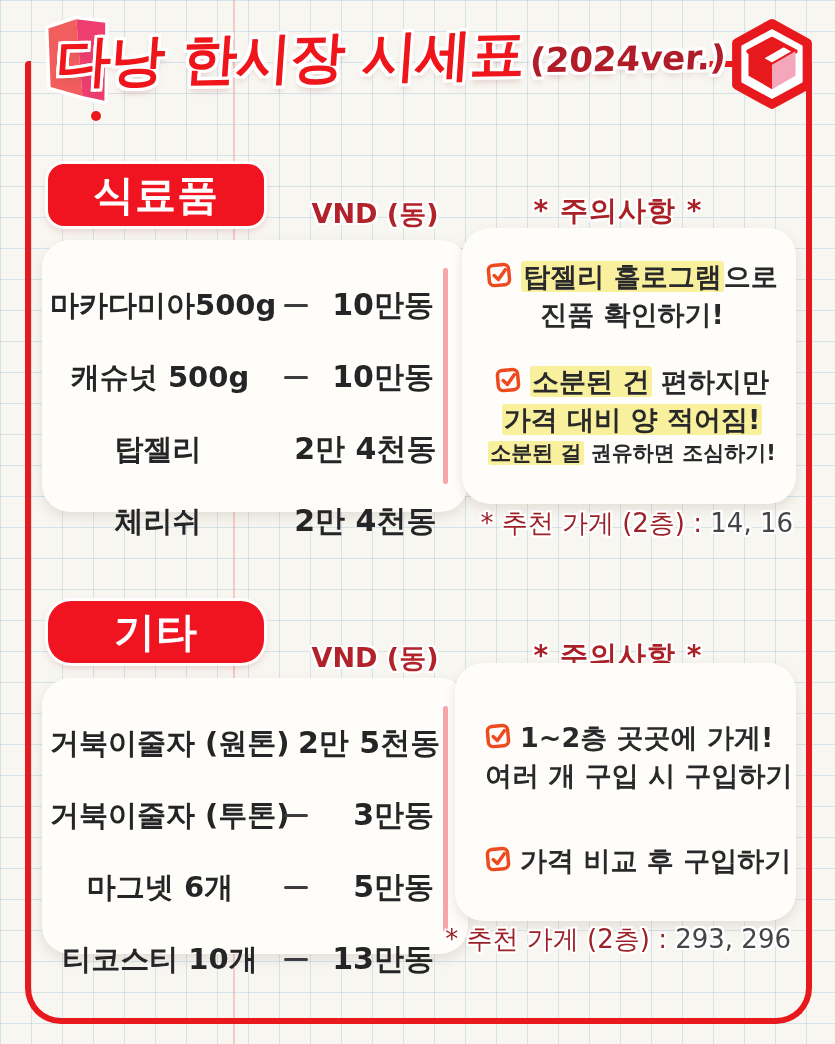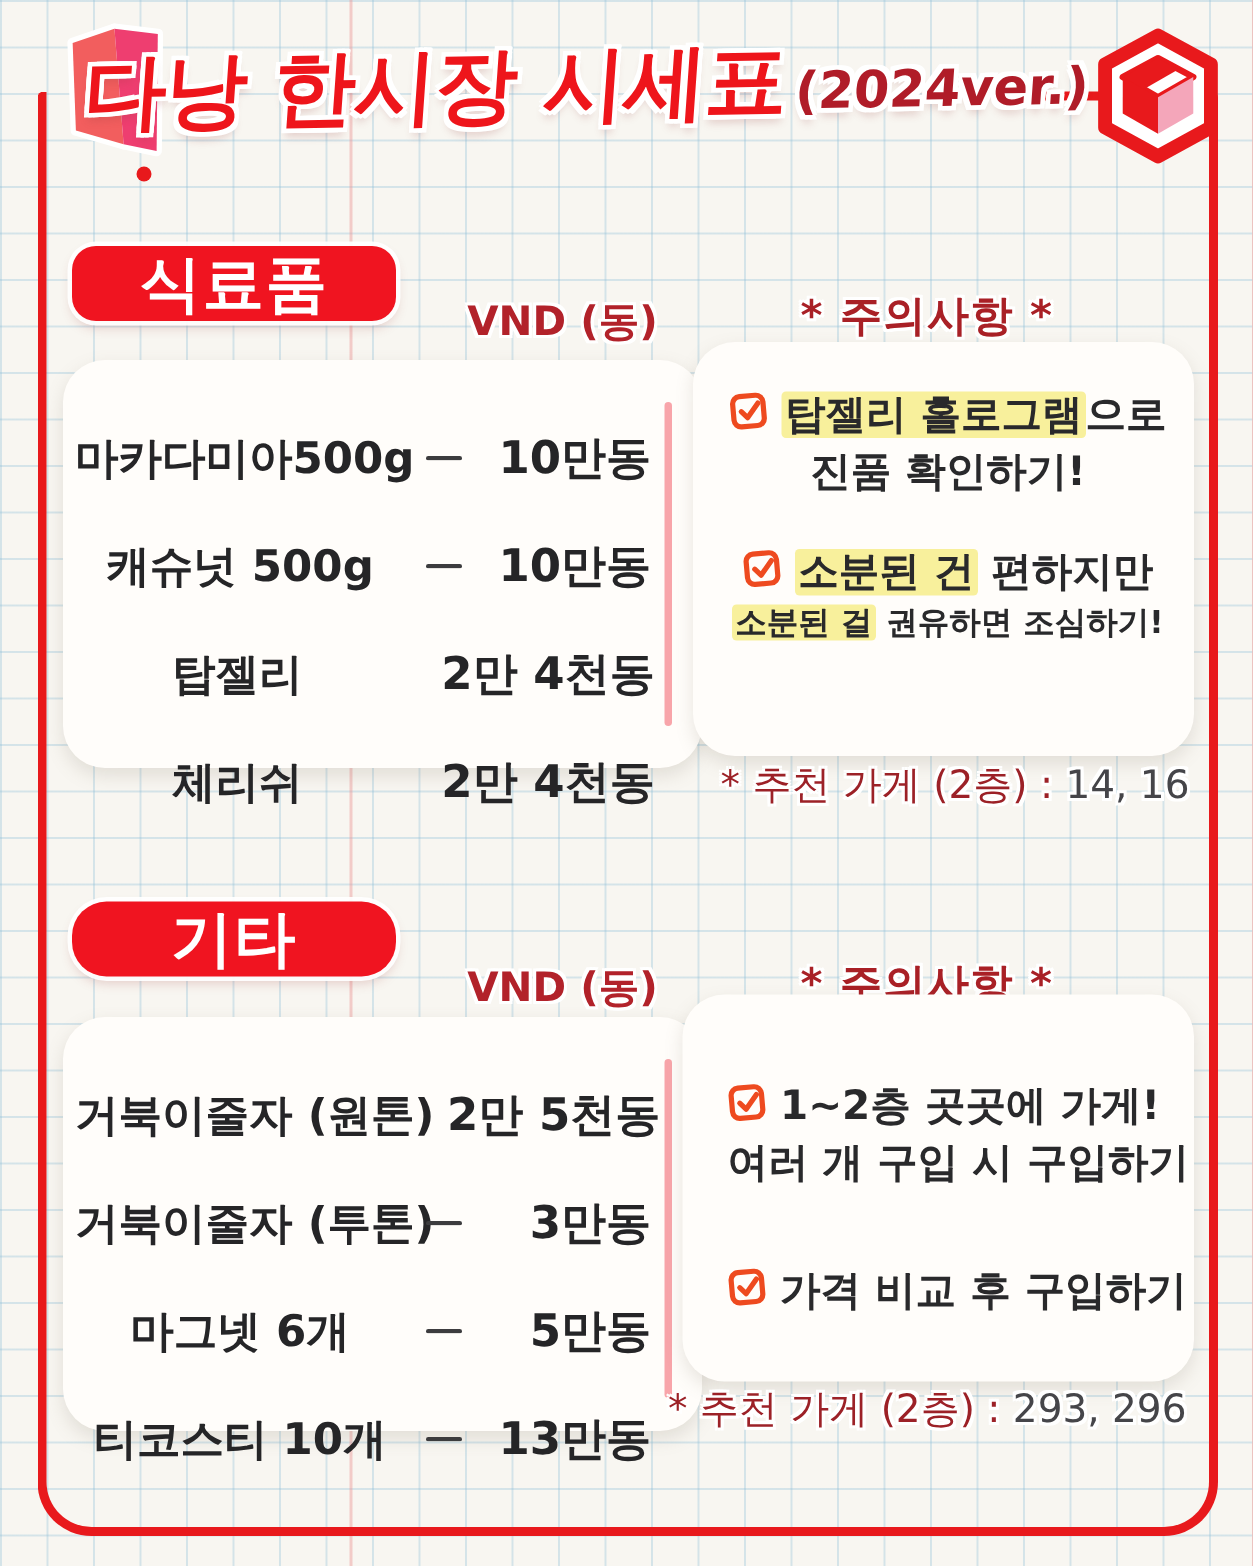--- a/index.html
+++ b/index.html
@@ -27,21 +27,21 @@
   .ow { text-shadow:-2px -2px 0 #fff,2px -2px 0 #fff,-2px 2px 0 #fff,2px 2px 0 #fff,0 -2px 0 #fff,0 2px 0 #fff,-2px 0 0 #fff,2px 0 0 #fff; }
   .ow3 { text-shadow:-3px -3px 0 #fff,3px -3px 0 #fff,-3px 3px 0 #fff,3px 3px 0 #fff,0 -3px 0 #fff,0 3px 0 #fff,-3px 0 0 #fff,3px 0 0 #fff,0 5px 6px rgba(150,60,60,.25); }
   
   .title-row { position:absolute; left:56px; top:20px; width:640px; display:flex; align-items:baseline; white-space:nowrap; transform:rotate(-1deg); }
   .title-main { font-size:55px; font-weight:800; color:#ee151b; letter-spacing:-1px; transform:skewX(-5deg); }
   .title-version { font-size:34px; font-weight:800; color:#b01c28; margin-left:6px; transform:skewX(-5deg); }
   .bookmark-wrap { position:absolute; left:22px; top:12px; width:118px; height:112px; }
   .cube-wrap { position:absolute; left:730px; top:18px; width:84px; height:102px; }
   
   .badge {
-    position:absolute; width:216px; height:50px; background:#f01420; color:#fff;
+    position:absolute; width:216px; height:62px; background:#f01420; color:#fff;
     font-size:41px; font-weight:800; display:flex; align-items:center; justify-content:center;
     border-radius:16px; letter-spacing:1px;
     box-shadow:0 0 0 3px rgba(255,255,255,.92), 0 4px 8px rgba(160,60,60,.25);
   }
   .vnd-label { position:absolute; width:170px; text-align:center; font-size:27px; font-weight:800; color:#b2222a; }
   .caution-header { position:absolute; width:300px; text-align:center; font-size:28px; font-weight:800; color:#a92026; letter-spacing:1px; }
   
   .card { position:absolute; background:#fffdfa; border-radius:28px; box-shadow:0 5px 12px rgba(130,115,100,.18); }
   .price-card { display:flex; flex-direction:column; justify-content:space-around; padding:14px 34px 14px 8px; }
   .price-row { display:flex; align-items:center;margin-top:31px; }
@@ -133,20 +133,21 @@
             </svg></span><span class="hl">탑젤리 홀로그램</span><span>으로</span></div>
         <div class="c-line"><span>진품 확인하기!</span></div>
       </div>
       <div class="caution" style="text-align: center;">
         <div class="c-line"><span class="checkbox-icon"><svg viewBox="0 0 28 28" width="27" height="27">
               <g transform="rotate(-5 14 14)">
                 <rect x="3" y="3" width="21" height="21" rx="5" fill="none" stroke="#ee4a1f" stroke-width="3.6"></rect>
                 <path d="M8.5 13.5 L12.5 18 L20.5 8.5" fill="none" stroke="#ee4a1f" stroke-width="3.6" stroke-linecap="round" stroke-linejoin="round"></path>
               </g>
             </svg></span><span class="hl">소분된 건</span><span> 편하지만</span></div>
+        <div class="c-line"><span class="hl">가격 대비 양 적어짐!</span></div>
         <div class="c-line small"><span class="hl">소분된 걸</span><span> 권유하면 조심하기!</span></div>
       </div>
     </div>
 
   <div class="recommend ow" style="right:42px; top:506px;">
     <span class="rec-label">* 추천 가게 (2층) : </span><span class="rec-value">14, 16</span>
   </div>
 
   <div class="badge" style="left:48px; top:601px;border-radius:23px;">기타</div>
   <div class="vnd-label ow" style="left:290px; top:640px;">VND (동)</div>

